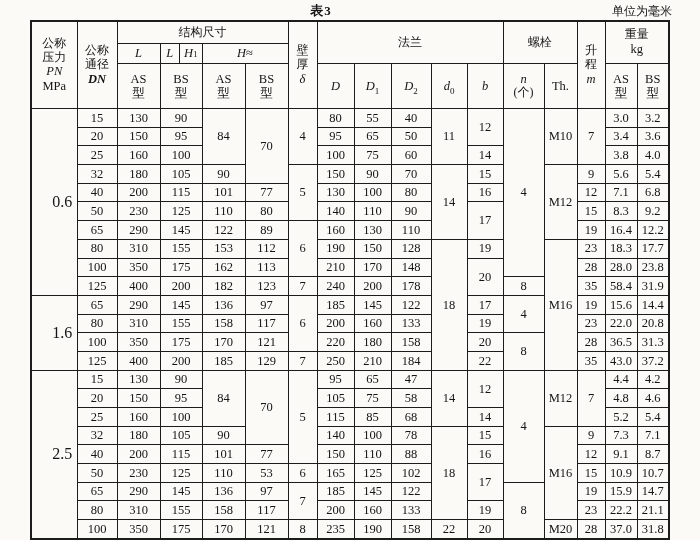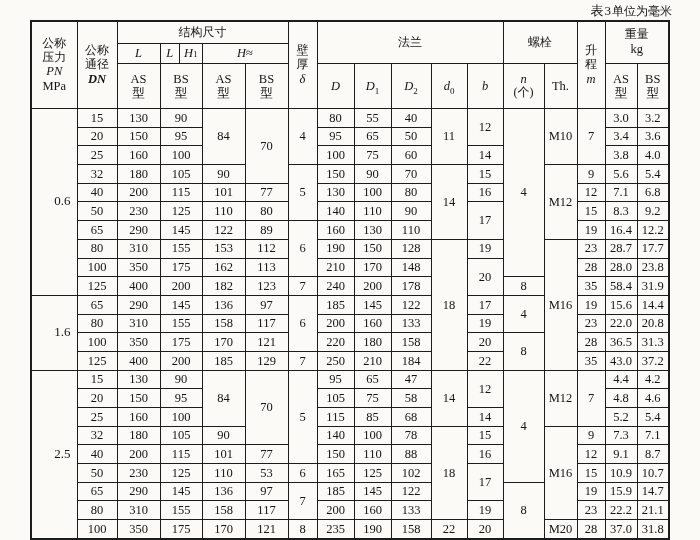--- a/index.html
+++ b/index.html
@@ -10,22 +10,22 @@
     color:#141414;
     position:relative;
     overflow:hidden;
   }
   .sheet{position:absolute;left:30px;top:2px;width:642px;}
   .caption-row{
     position:relative;height:16px;margin-bottom:2px;
     font-size:13px;
   }
   .caption-row .title{
-    position:absolute;left:0;right:60px;text-align:right;
-    font-weight:normal;letter-spacing:1px;
+    position:absolute;left:0;right:60px;text-align:center;
+    font-weight:bold;letter-spacing:1px;
   }
   .caption-row .unit{position:absolute;right:0;top:1px;font-size:12px;font-weight:normal;}
   table{
     border-collapse:collapse;
     table-layout:fixed;
     width:588px;
     border:2px solid #1c1c1c;
   }
   th,td{
     border:1px solid #1c1c1c;
@@ -40,21 +40,21 @@
   thead tr.r2 th{height:19px;}
   thead tr.r3 th{height:44px;}
   tbody td{height:17.7px;}
   .cn{font-size:12px;}
   .preline{white-space:pre-line;}
   i{font-family:"Liberation Serif","DejaVu Serif",serif;}
   sub{font-size:9px;vertical-align:sub;line-height:0;}
   .split{display:flex;height:100%;align-items:center;}
   .split > span{flex:1;display:flex;align-items:center;justify-content:center;height:100%;}
   .split > span:first-child{border-right:1px solid #1c1c1c;flex:0 0 45%;}
-  .pn-cell{font-size:13px;padding-left:16px;}
+  .pn-cell{font-size:16px;padding-left:16px;}
 </style>
 </head>
 <body>
 
 <div class="sheet">
   <div class="caption-row">
     <span class="title">表3</span>
     <span class="unit">单位为毫米</span>
   </div>
 
@@ -254,21 +254,21 @@
           <td>155</td>
           <td>153</td>
           <td>112</td>
           <td>190</td>
           <td>150</td>
           <td>128</td>
           <td rowspan="7">18</td>
           <td>19</td>
           <td rowspan="7">M16</td>
           <td>23</td>
-          <td>28.7</td>
+          <td>18.3</td>
           <td>17.7</td>
         </tr>
         <tr>
           <td>100</td>
           <td>350</td>
           <td>175</td>
           <td>162</td>
           <td>113</td>
           <td>210</td>
           <td>170</td>

